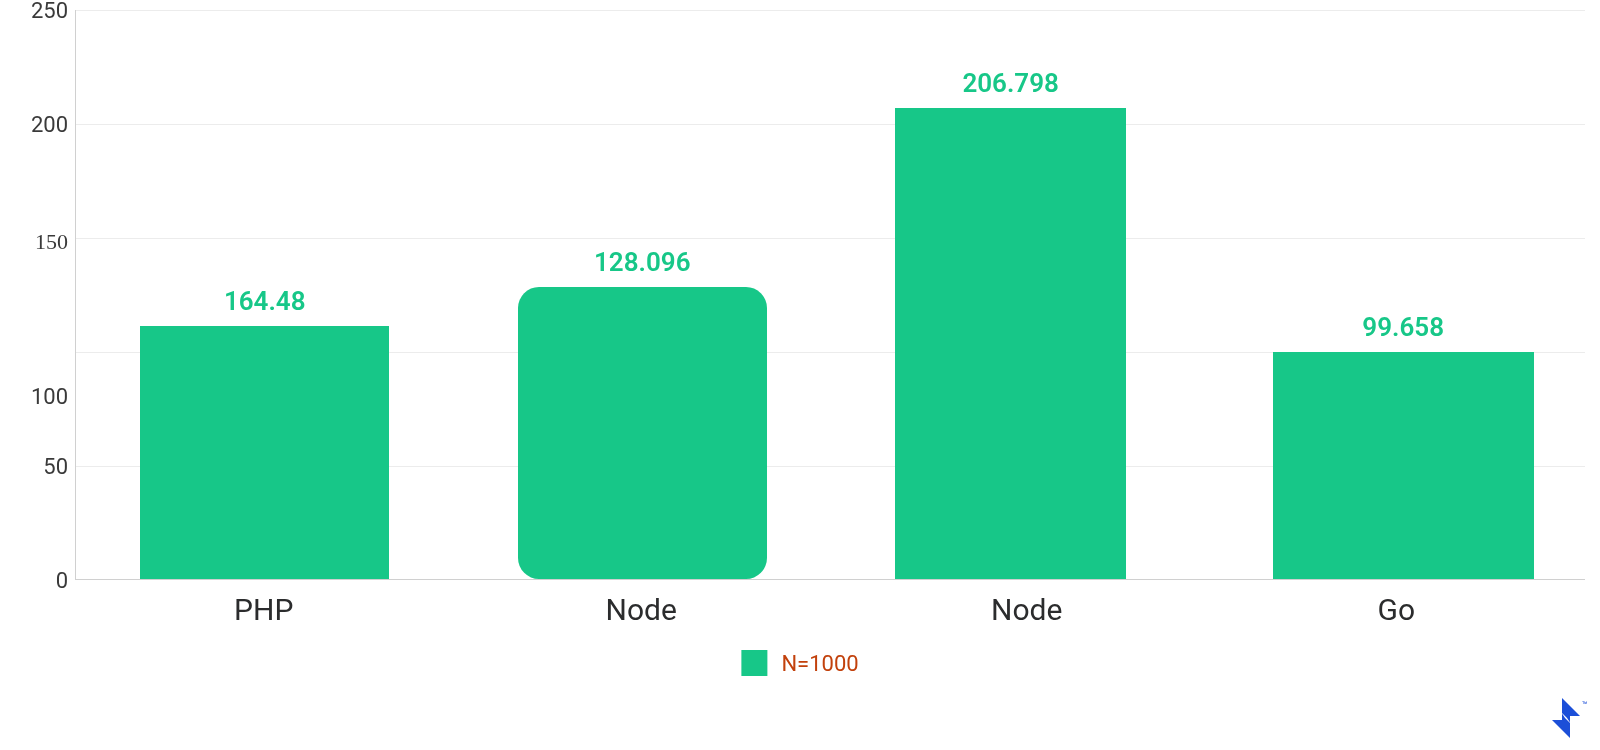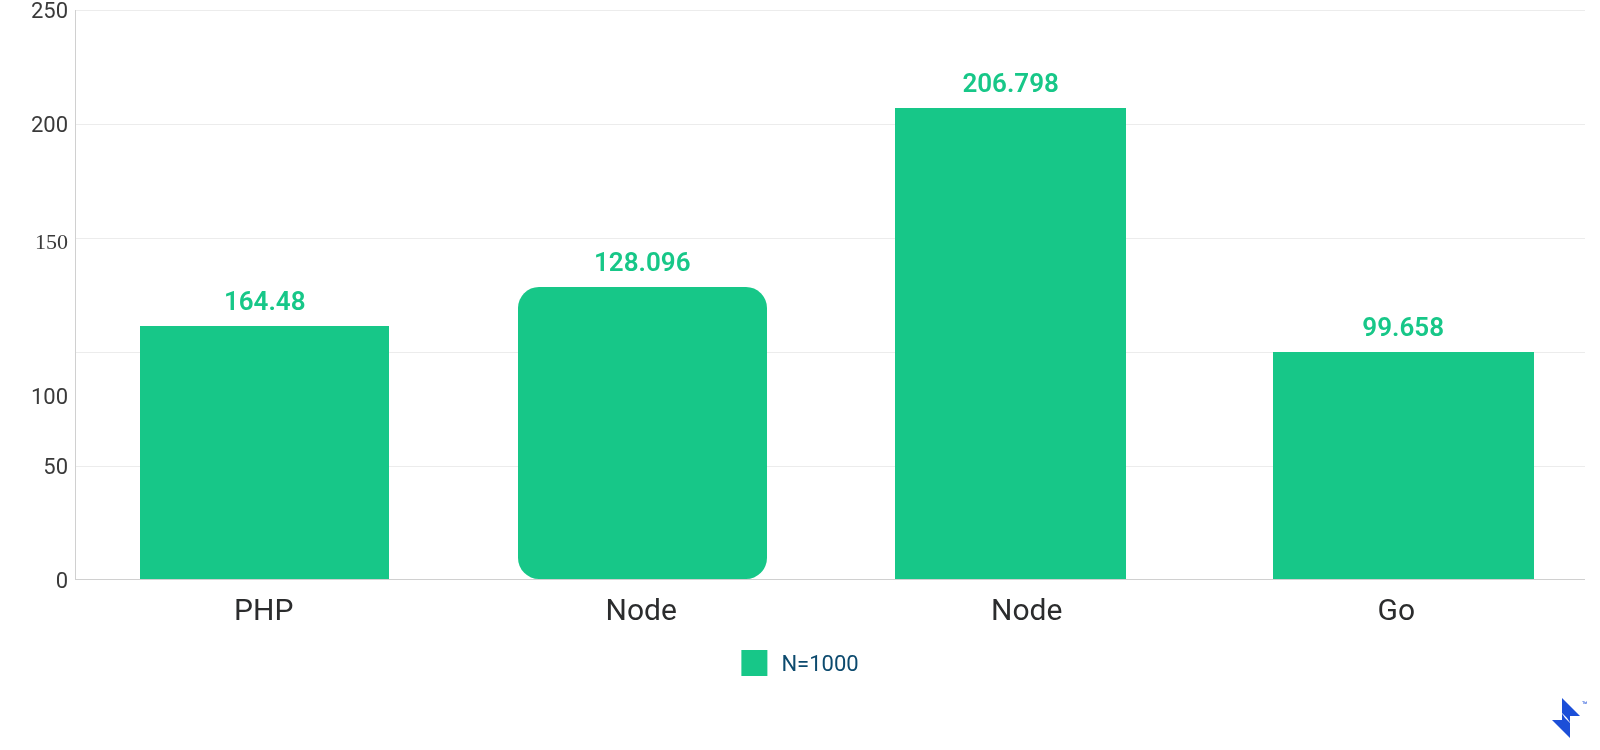--- a/index.html
+++ b/index.html
@@ -72,21 +72,21 @@
   }
   .legend {
     position: absolute;
     left: 50%;
     top: 650px;
     transform: translateX(-50%);
     display: flex;
     align-items: center;
     gap: 14px;
     font-size: 22px;
-    color: #0c4a6e;
+    color: #c2410c;
   }
   .legend-swatch {
     width: 26px;
     height: 26px;
     background: #17c788;
   }
   .watermark {
     position: absolute;
     right: 8px;
     bottom: 8px;

